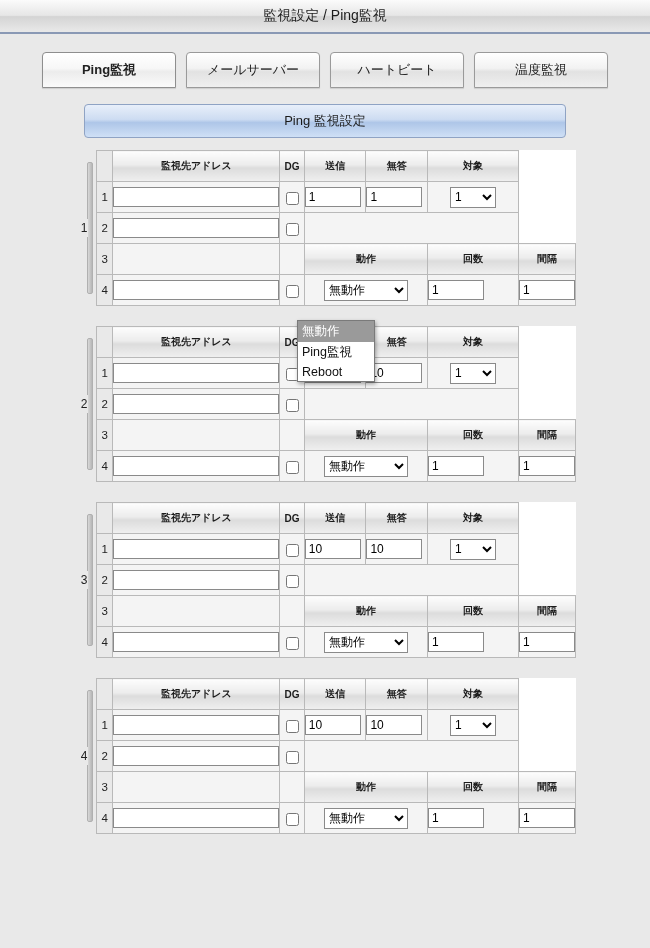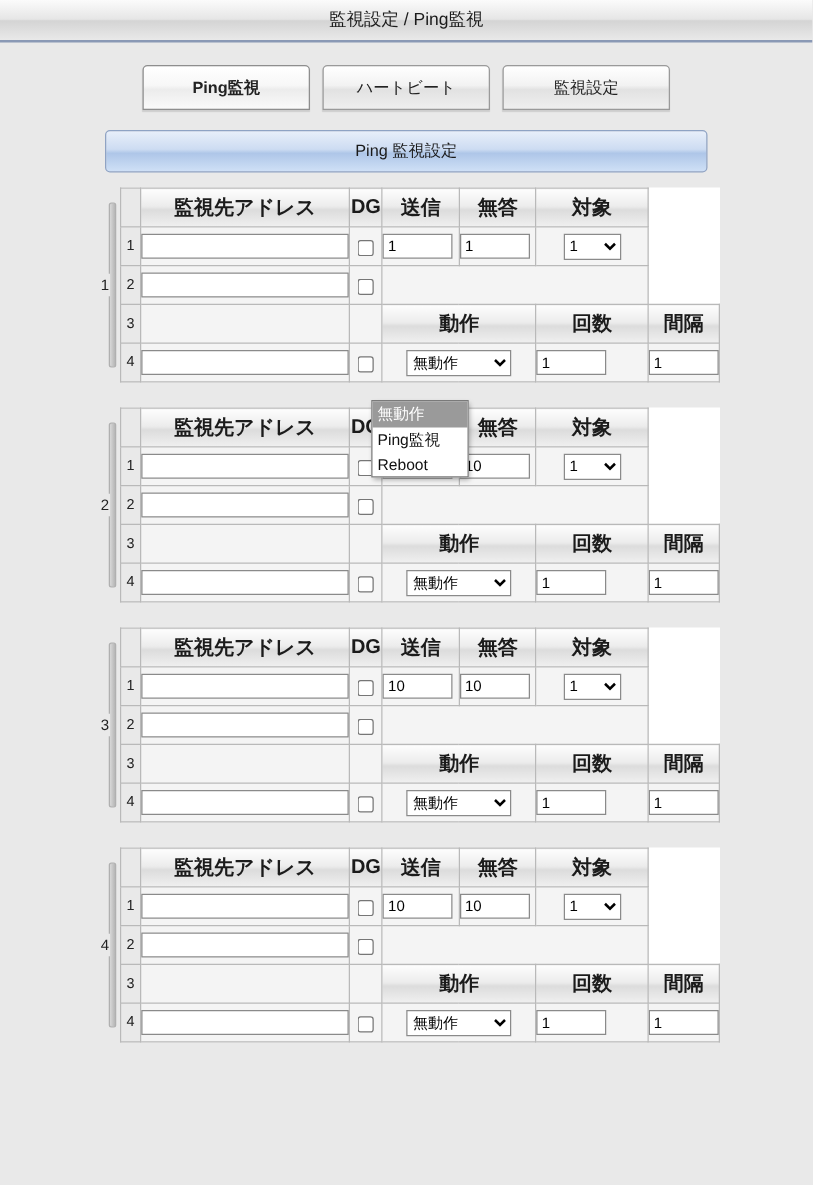--- a/index.html
+++ b/index.html
@@ -88,21 +88,21 @@
     background:#fff;
   }
   table.grid td, table.grid th{
     border:1px solid #b9b9b9;
     padding:0;
     height:30px;
     vertical-align:middle;
   }
   th.hdr{
     background:linear-gradient(to bottom,#fdfdfd 0%,#ececec 45%,#dcdcdc 55%,#f0f0f0 100%);
-    font-size:16px;font-weight:bold;
+    font-size:10px;font-weight:bold;
     text-align:center;
     color:#1b1b1b;
   }
   td.rownum{
     width:18px;
     text-align:center;
     font-size:11.5px;
     background:#e9e9e9;
     border:none;
     color:#222;
@@ -166,24 +166,27 @@
   <span>監視設定 / Ping監視</span>
 </div>
 
 <div class="content">
 
   <div class="tabs">
     <div class="tab active">
       <span>Ping監視</span>
     </div>
     <div class="tab">
+      <span>メールサーバー</span>
+    </div>
+    <div class="tab">
       <span>ハートビート</span>
     </div>
     <div class="tab">
-      <span>監視設定</span>
+      <span>温度監視</span>
     </div>
   </div>
 
   <div class="section-title">Ping 監視設定</div>
 
   <div class="group">
     <div class="group-index">
       <div class="bar"></div>
       <div class="num">1</div>
     </div>

